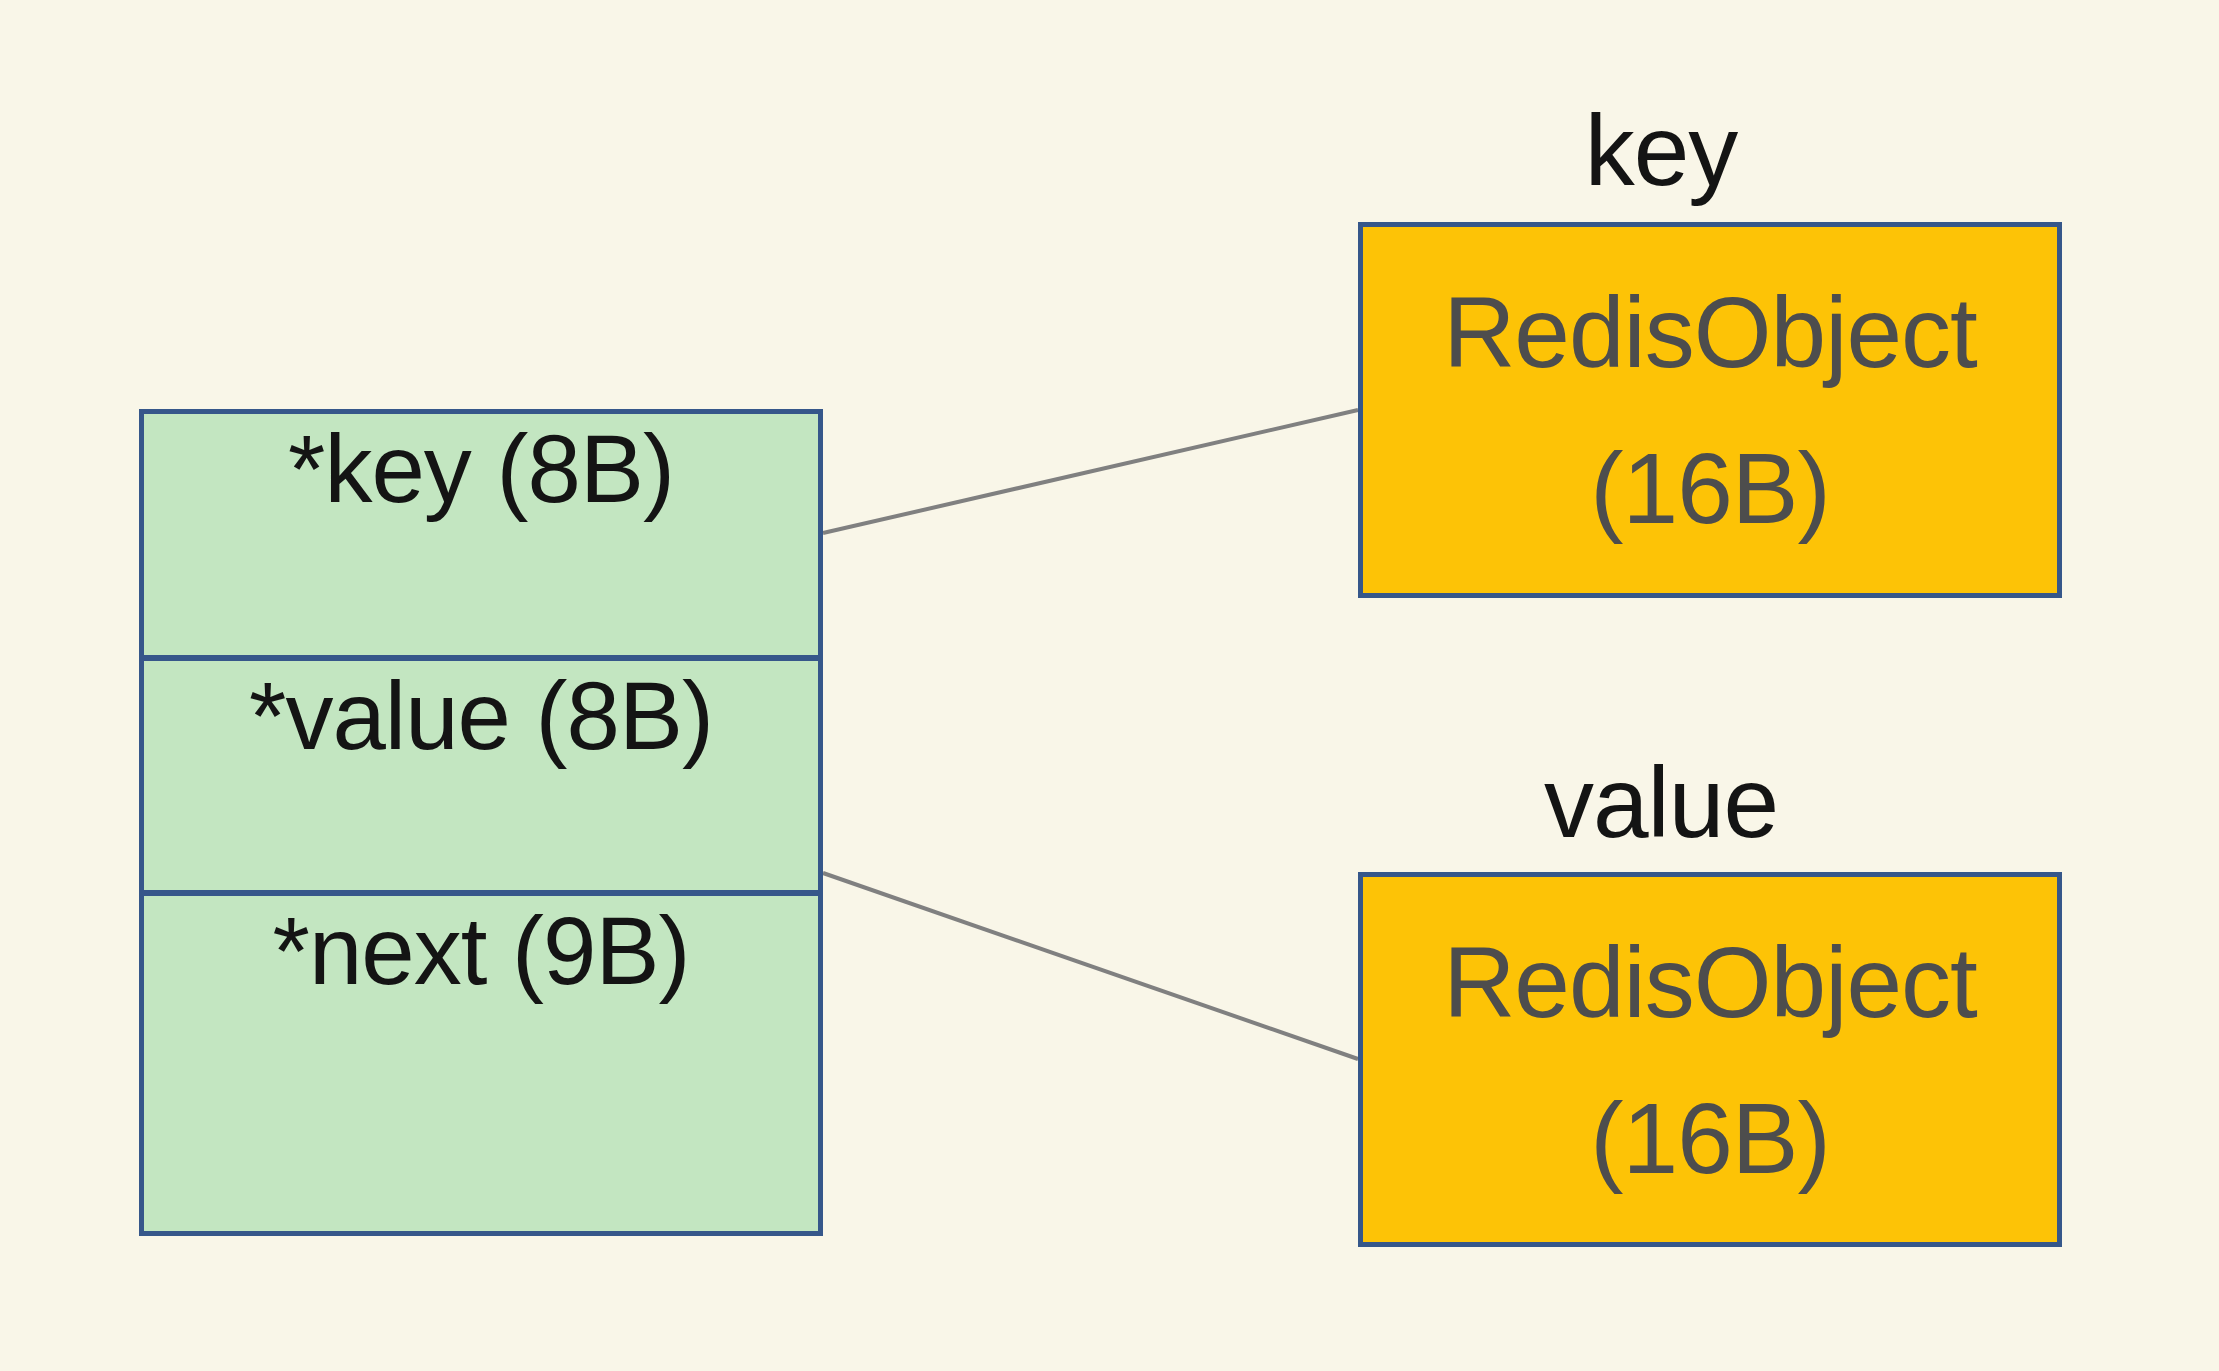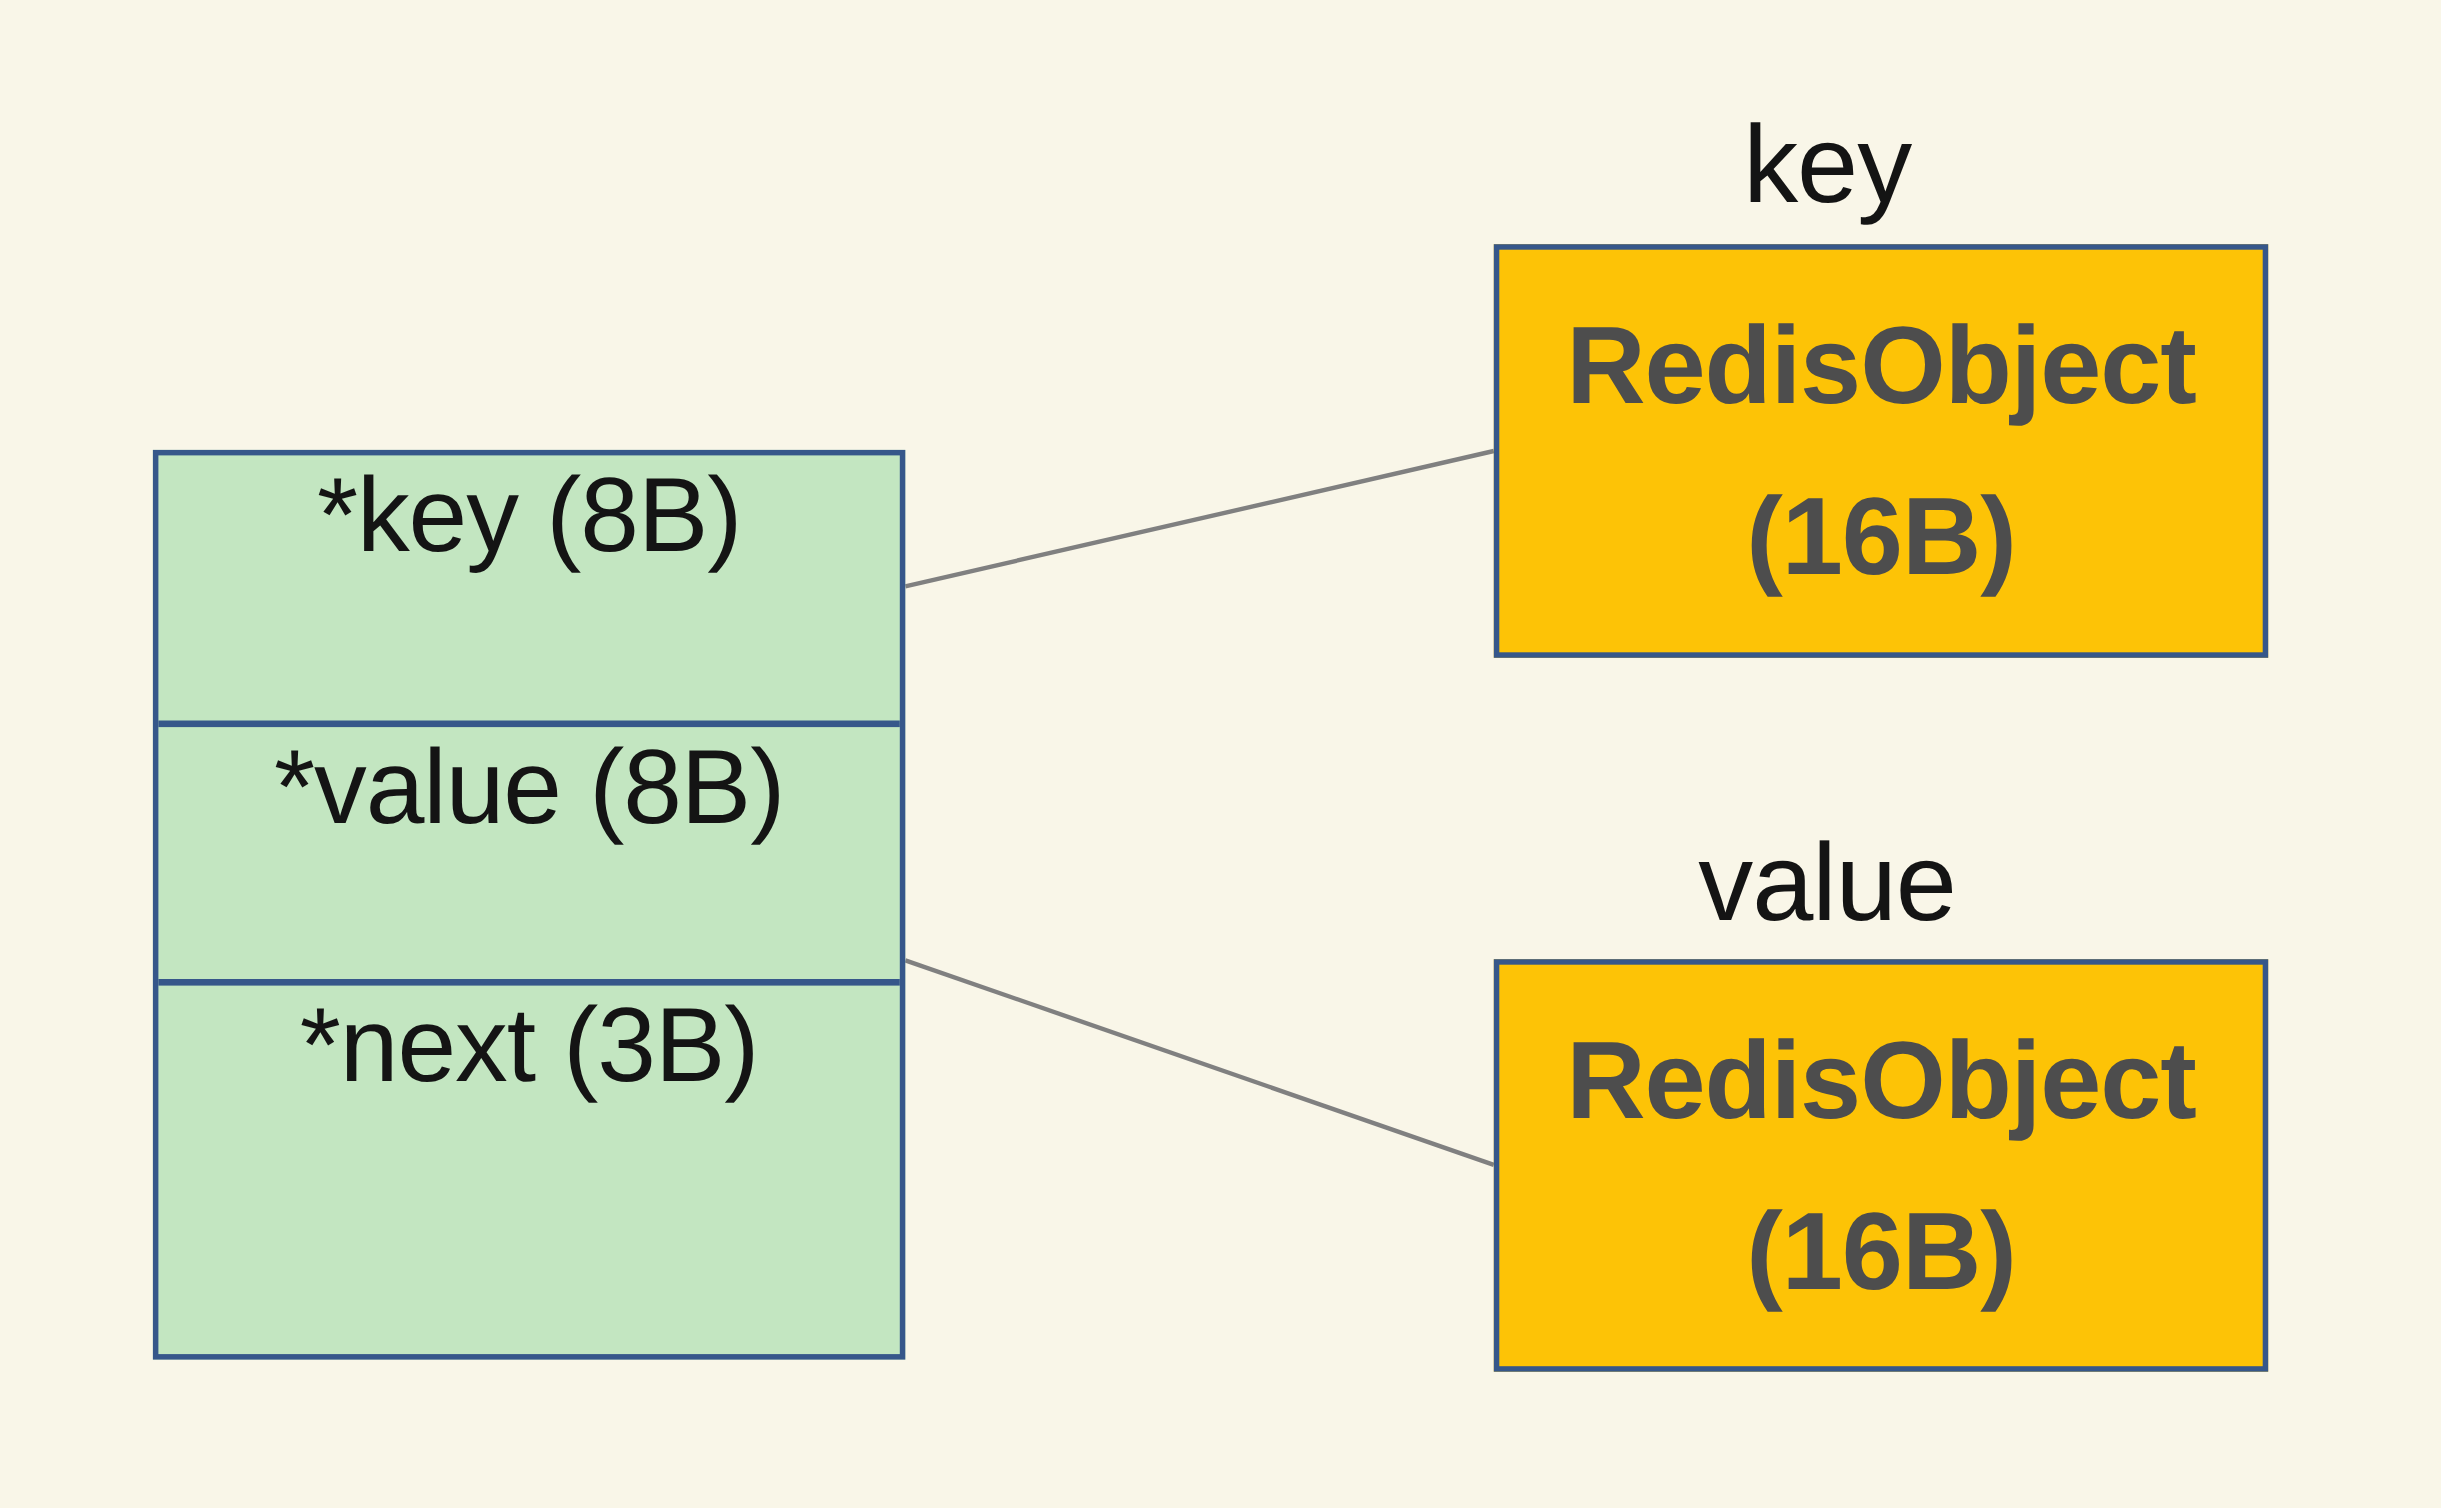--- a/index.html
+++ b/index.html
@@ -62,21 +62,21 @@
     position: absolute;
     left: 1358px;
     width: 704px;
     background: var(--object-fill);
     border: 5px solid var(--border-blue);
     display: flex;
     flex-direction: column;
     align-items: center;
     justify-content: center;
     font-size: 100px;
-    font-weight: 700;
+    font-weight: 400;
     color: var(--object-text);
     line-height: 1.22;
     letter-spacing: -1px;
     text-align: center;
     gap: 34px;
   }
   .obj-key   { top: 222px; height: 376px; }
   .obj-value { top: 872px; height: 375px; }
   
   .obj-title {
@@ -104,21 +104,21 @@
   </svg>
 
   <div class="struct">
     <div class="row row-key">
       <span>*key (8B)</span>
     </div>
     <div class="row row-value">
       <span>*value (8B)</span>
     </div>
     <div class="row row-next">
-      <span>*next (3B)</span>
+      <span>*next (9B)</span>
     </div>
   </div>
 
   <div class="obj-title obj-title-key">key</div>
 
   <div class="obj obj-key">
     <div>RedisObject</div>
     <div>(16B)</div>
   </div>
 

